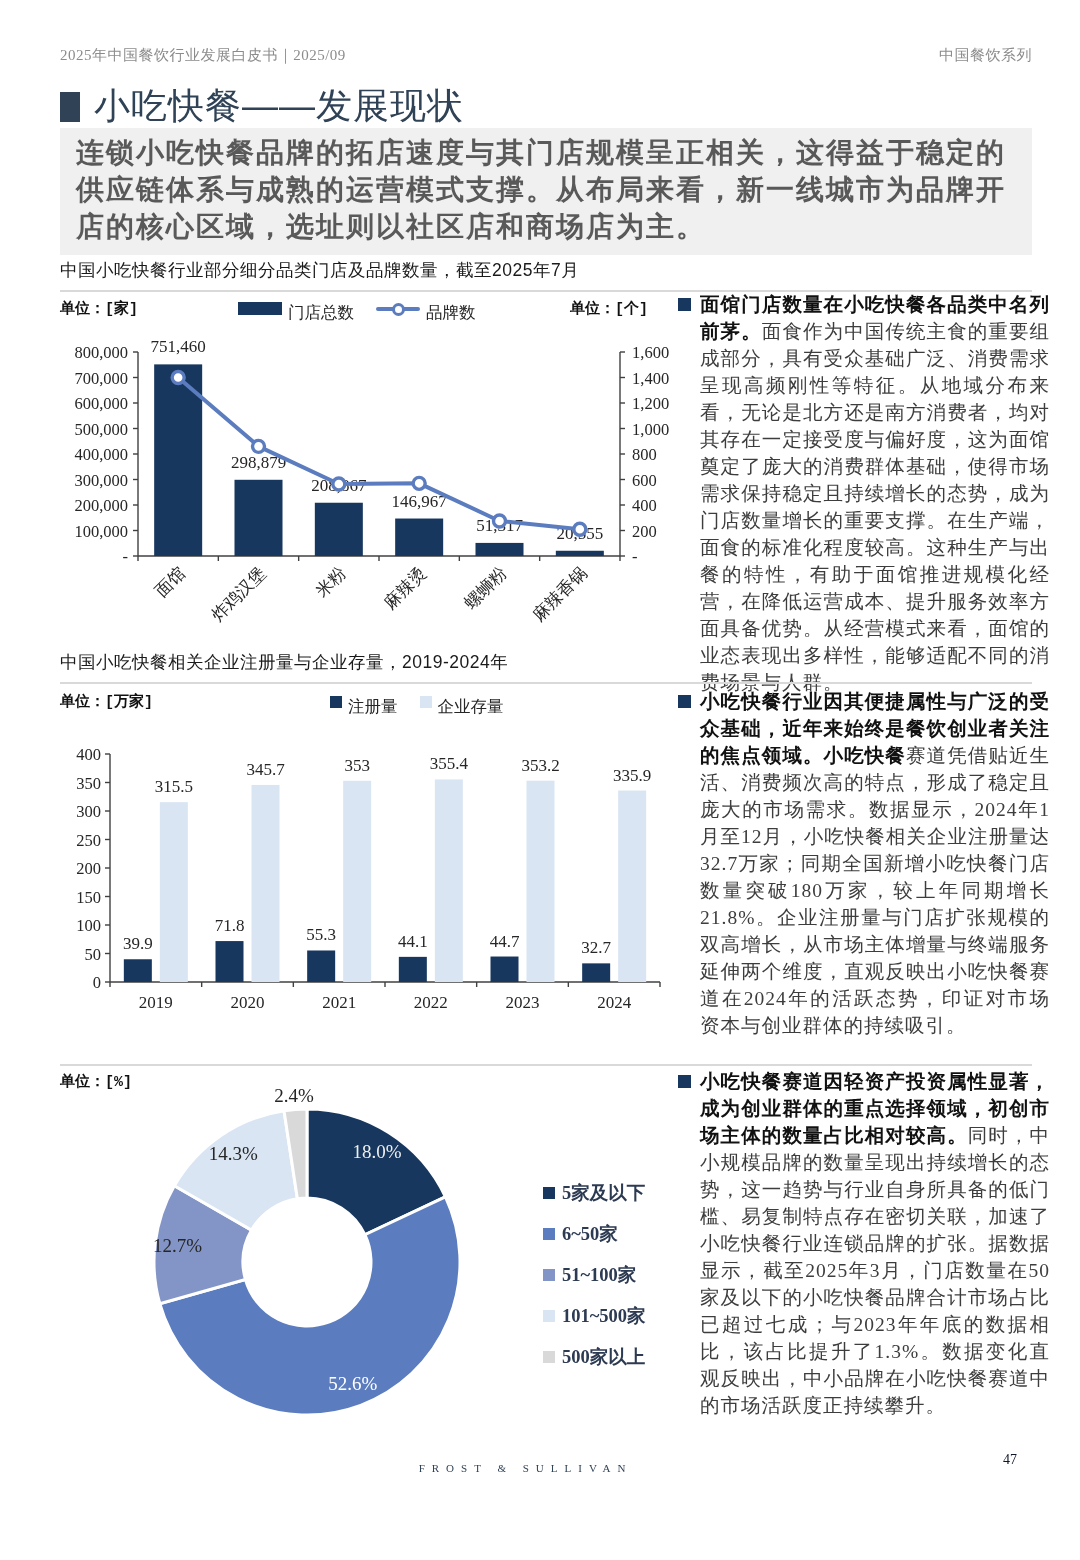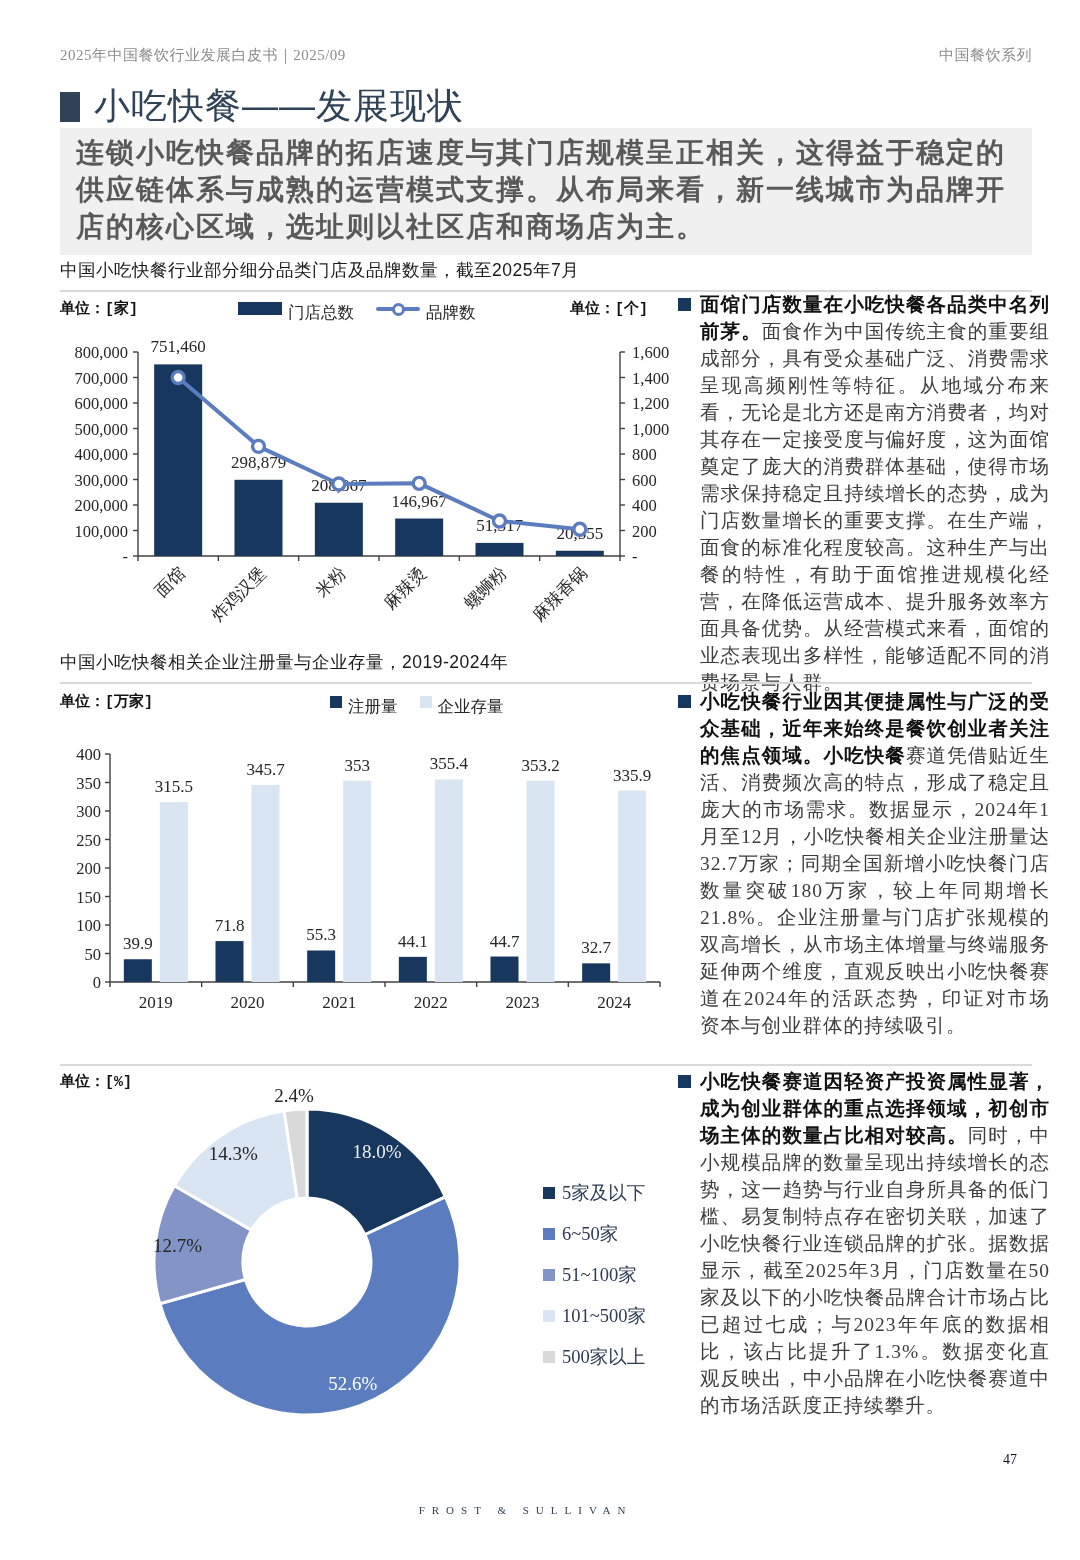--- a/index.html
+++ b/index.html
@@ -39,26 +39,26 @@
   .ttext{flex:1;font-size:19.5px;line-height:27px;text-align:justify;color:#3d3d3d;letter-spacing:1px;}
   .ttext .lead{font-weight:700;color:#111;}
   
   .num{font-family:"Liberation Serif","DejaVu Serif",serif;font-size:17px;fill:#262626;}
   .tick{font-family:"Liberation Serif","DejaVu Serif",serif;font-size:16.5px;fill:#262626;}
   .cat{font-family:"Liberation Serif","DejaVu Serif",serif;font-size:17px;fill:#262626;}
   .dlab{font-family:"Liberation Serif","DejaVu Serif",serif;font-size:19px;}
   .ax{stroke:#404040;stroke-width:1.4;fill:none;}
   
   .dlegend{left:543px;top:1180px;display:flex;flex-direction:column;gap:16px;
-           font-size:18.5px;color:#2c3a52;}
+           font-size:18.5px;color:#2c3a52;font-weight:bold;}
   .dlegend .it{display:flex;align-items:center;gap:7px;}
   .dlegend .sw{width:12px;height:12px;flex:0 0 12px;}
   
   .source{top:1442px;left:60px;font-size:14.5px;color:#999;letter-spacing:1px;}
-  .logo{top:1462px;left:0;width:1051px;text-align:center;color:var(--navy2);margin-top:42px;}
+  .logo{top:1462px;left:0;width:1051px;text-align:center;color:var(--navy2);}
   .logo .l1{font-size:11px;letter-spacing:7px;}
   .logo .l2{font-family:"Liberation Sans","DejaVu Sans",sans-serif;font-weight:700;
             font-size:31px;letter-spacing:16px;padding-left:16px;margin-top:4px;}
   .pagenum{top:1452px;left:1003px;font-size:14px;color:#0f172a;}
 </style>
 </head>
 <body>
 
 <div class="page">
 

